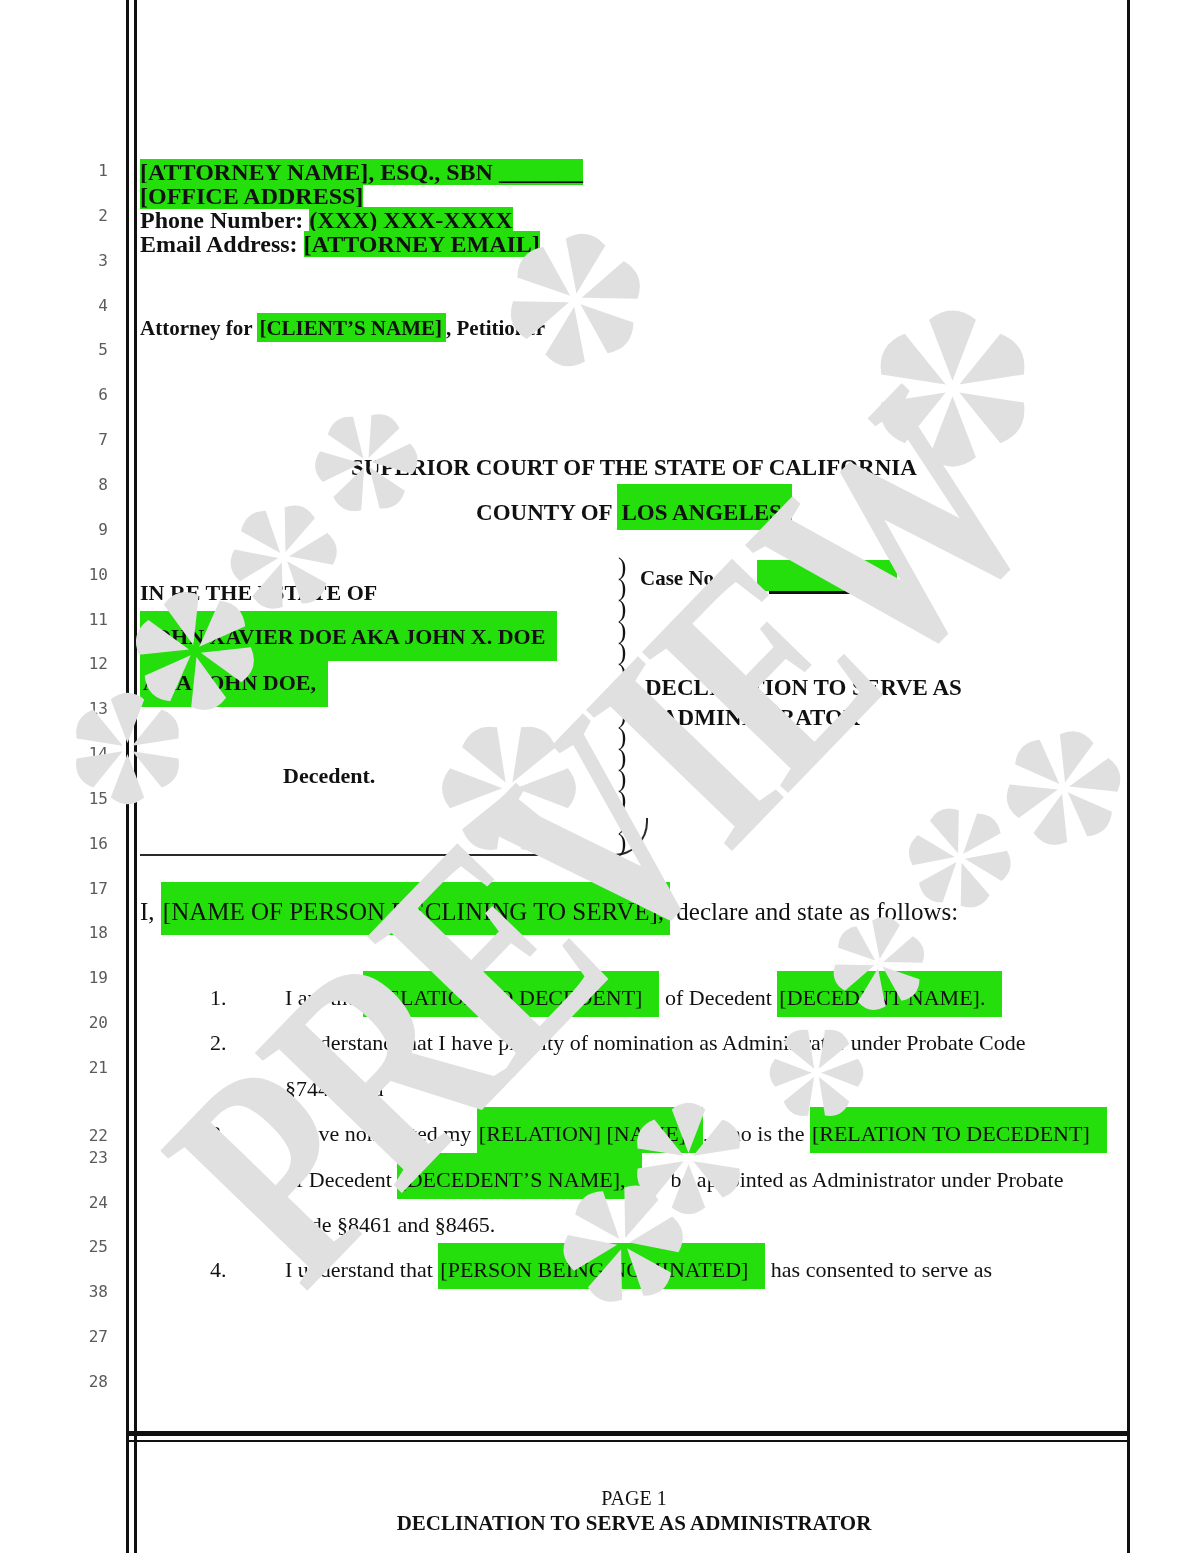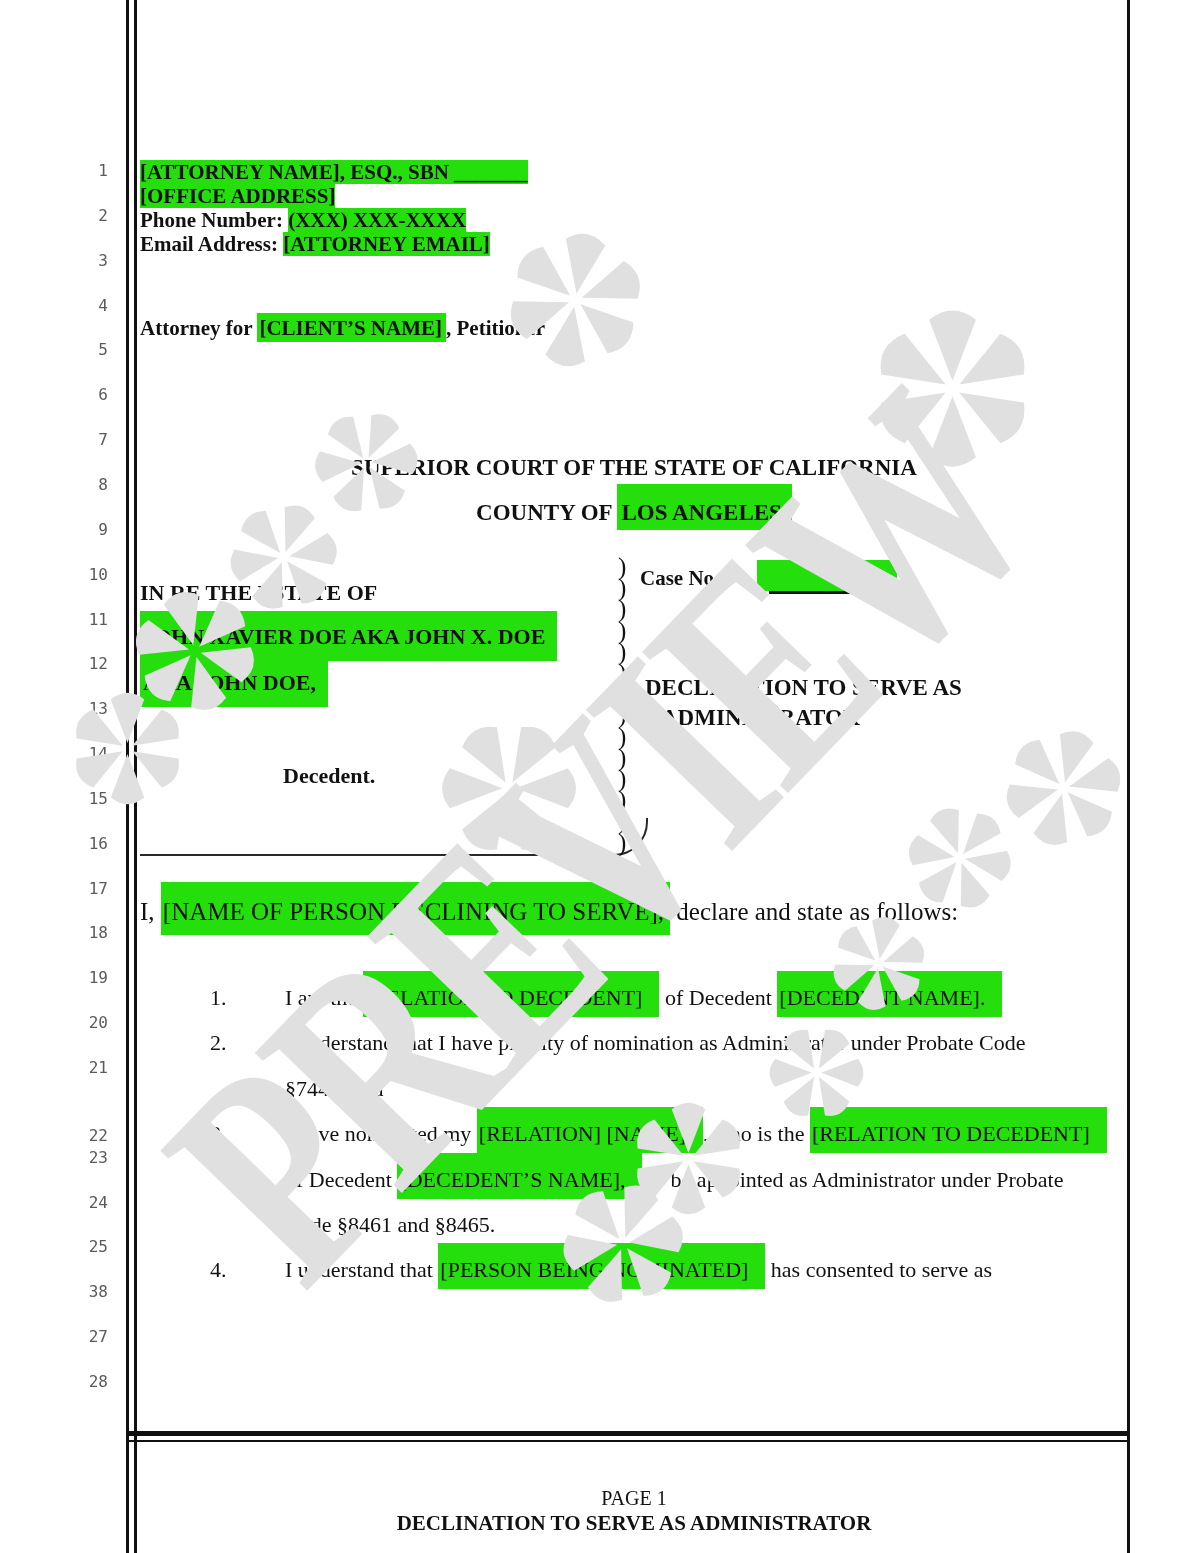--- a/index.html
+++ b/index.html
@@ -11,21 +11,21 @@
   .vrule{position:absolute;top:0;height:100%;background:#101010;}
   #vrule-left-a{left:126px;width:3px;}
   #vrule-left-b{left:134px;width:3px;}
   #vrule-right{left:1127px;width:3px;}
   
   .linenum{
     position:absolute;left:56px;width:52px;text-align:right;
     font-family:"DejaVu Sans Mono", monospace;font-size:16px;color:#5b5b5b;
   }
   
-  #attorney-block{position:absolute;left:140px;top:160px;font-weight:bold;font-size:21px;line-height:24px;}
+  #attorney-block{position:absolute;left:140px;top:160px;font-weight:bold;font-size:24px;line-height:24px;}
   .seg-hl{background:var(--hl);}
   #attorney-for{position:absolute;left:140px;top:316px;font-weight:bold;font-size:21px;}
   #attorney-for .seg-hl{padding:3px 4px 2px 2px;}
   
   .court-line{position:absolute;left:140px;width:988px;text-align:center;font-weight:bold;font-size:23px;}
   #court-line1{top:455px;}
   #court-line2{top:500px;}
   #court-line2 .seg-hl{padding:16px 10px 5px 4px;}
   
   #caption-in-re{position:absolute;left:140px;top:580px;font-weight:bold;font-size:22px;}

